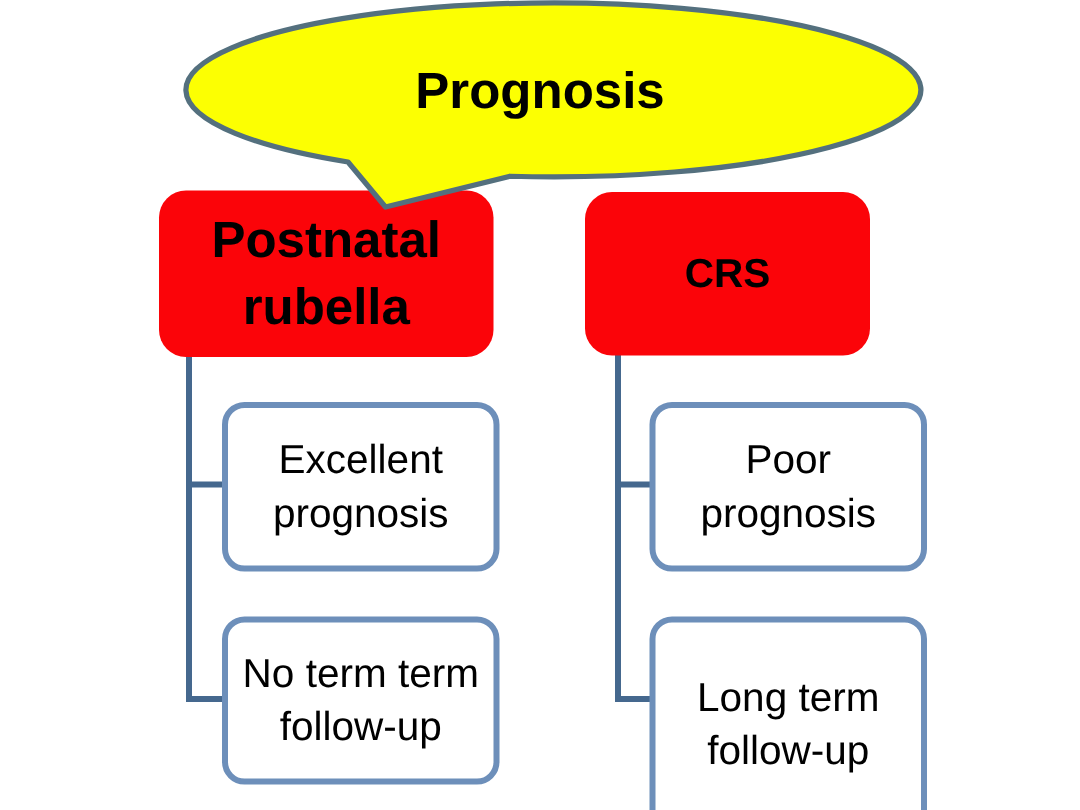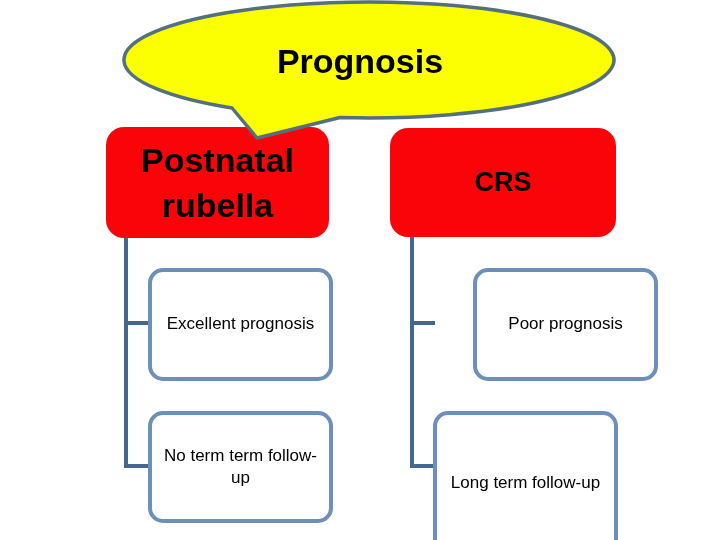--- a/index.html
+++ b/index.html
@@ -47,38 +47,38 @@
   }
   .red-box.postnatal {
     left: 106px; top: 127px;
     width: 223px; height: 111px;
     font-size: 34px; line-height: 1.3;
     padding: 0 8px;
     align-items: center;
   }
   .red-box.crs {
     left: 390px; top: 128px;
-    width: 226px; height: 109px;
+    width: 190px; height: 109px;
     font-size: 27px; line-height: 1.3;
   }
 
   
   .child-box {
     background: #ffffff;
     border: 4px solid var(--childBorder, #6d8fba);
     border-radius: 15px;
     width: 185px; height: 113px;
-    font-size: 17px; line-height: 1.3;
+    font-size: 27px; line-height: 1.3;
     padding: 2px 6px;
     z-index: 2;
     color: var(--text, #000);
   }
   .child-box.c00 { left: 148px; top: 268px; }
   .child-box.c01 { left: 148px; top: 411px; height: 112px; }
-  .child-box.c10 { left: 433px; top: 268px; margin-left: 40px; }
+  .child-box.c10 { left: 433px; top: 268px; }
   .child-box.c11 { left: 433px; top: 411px; height: 144px; }
 
   
   svg.callout {
     position: absolute;
     left: 0; top: 0;
     width: 720px; height: 150px;
     z-index: 4;
   }
   svg.callout path {

